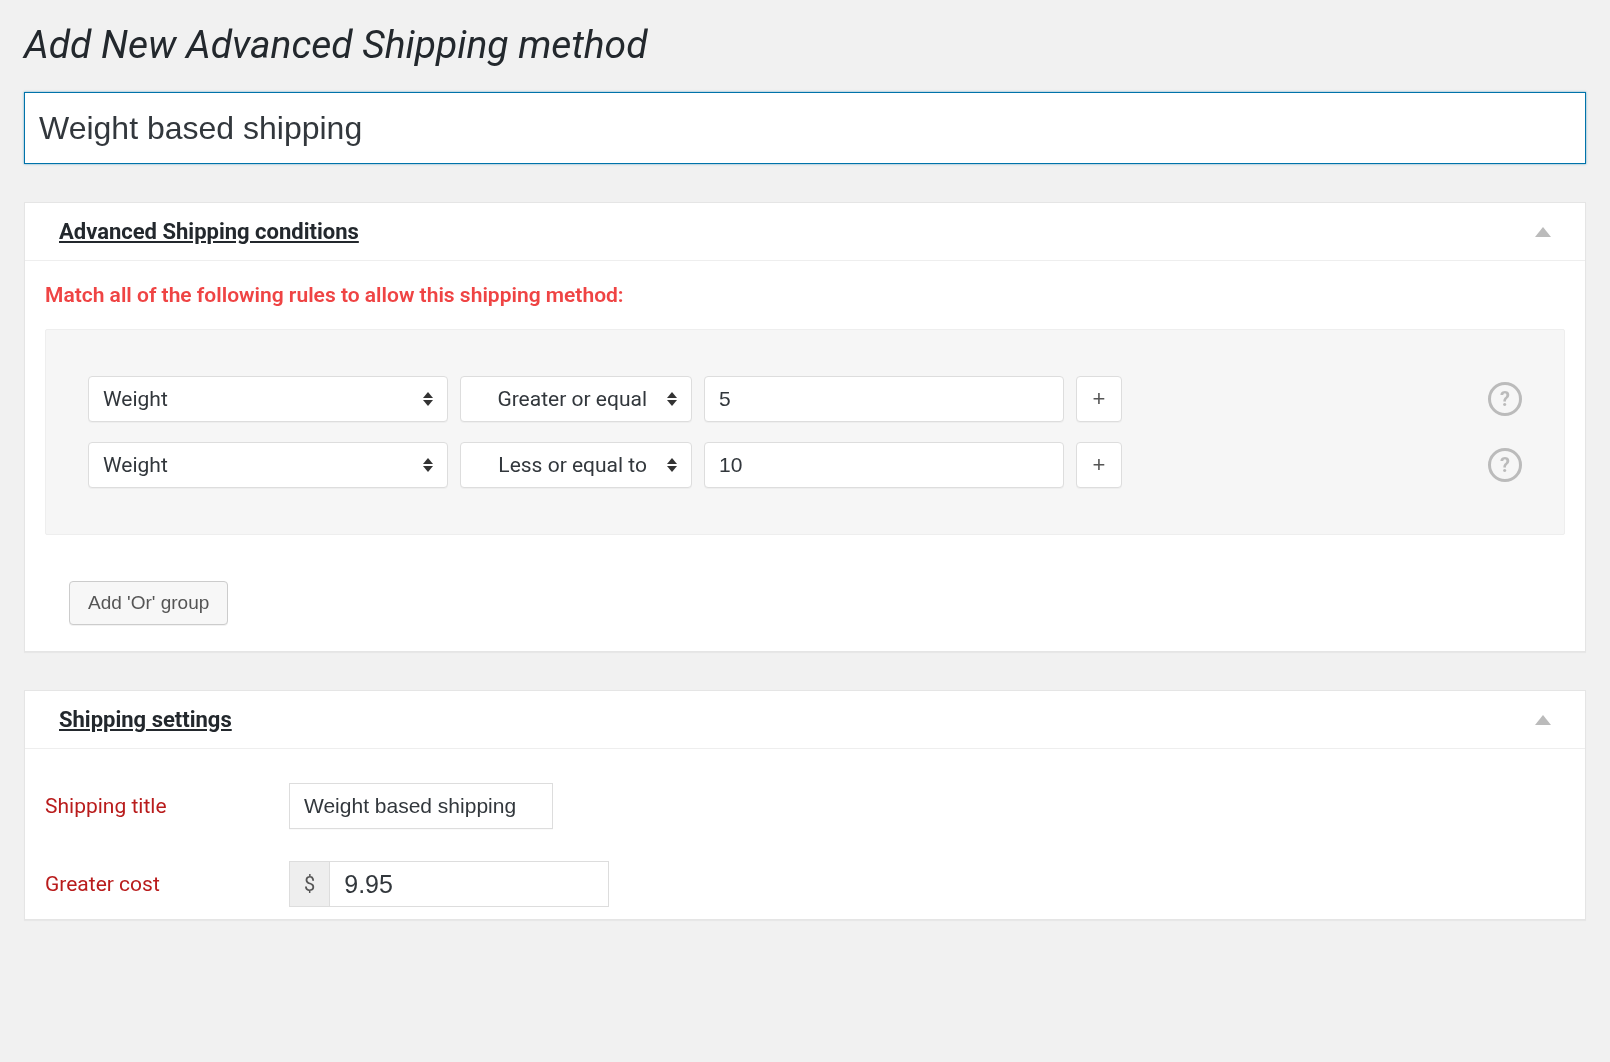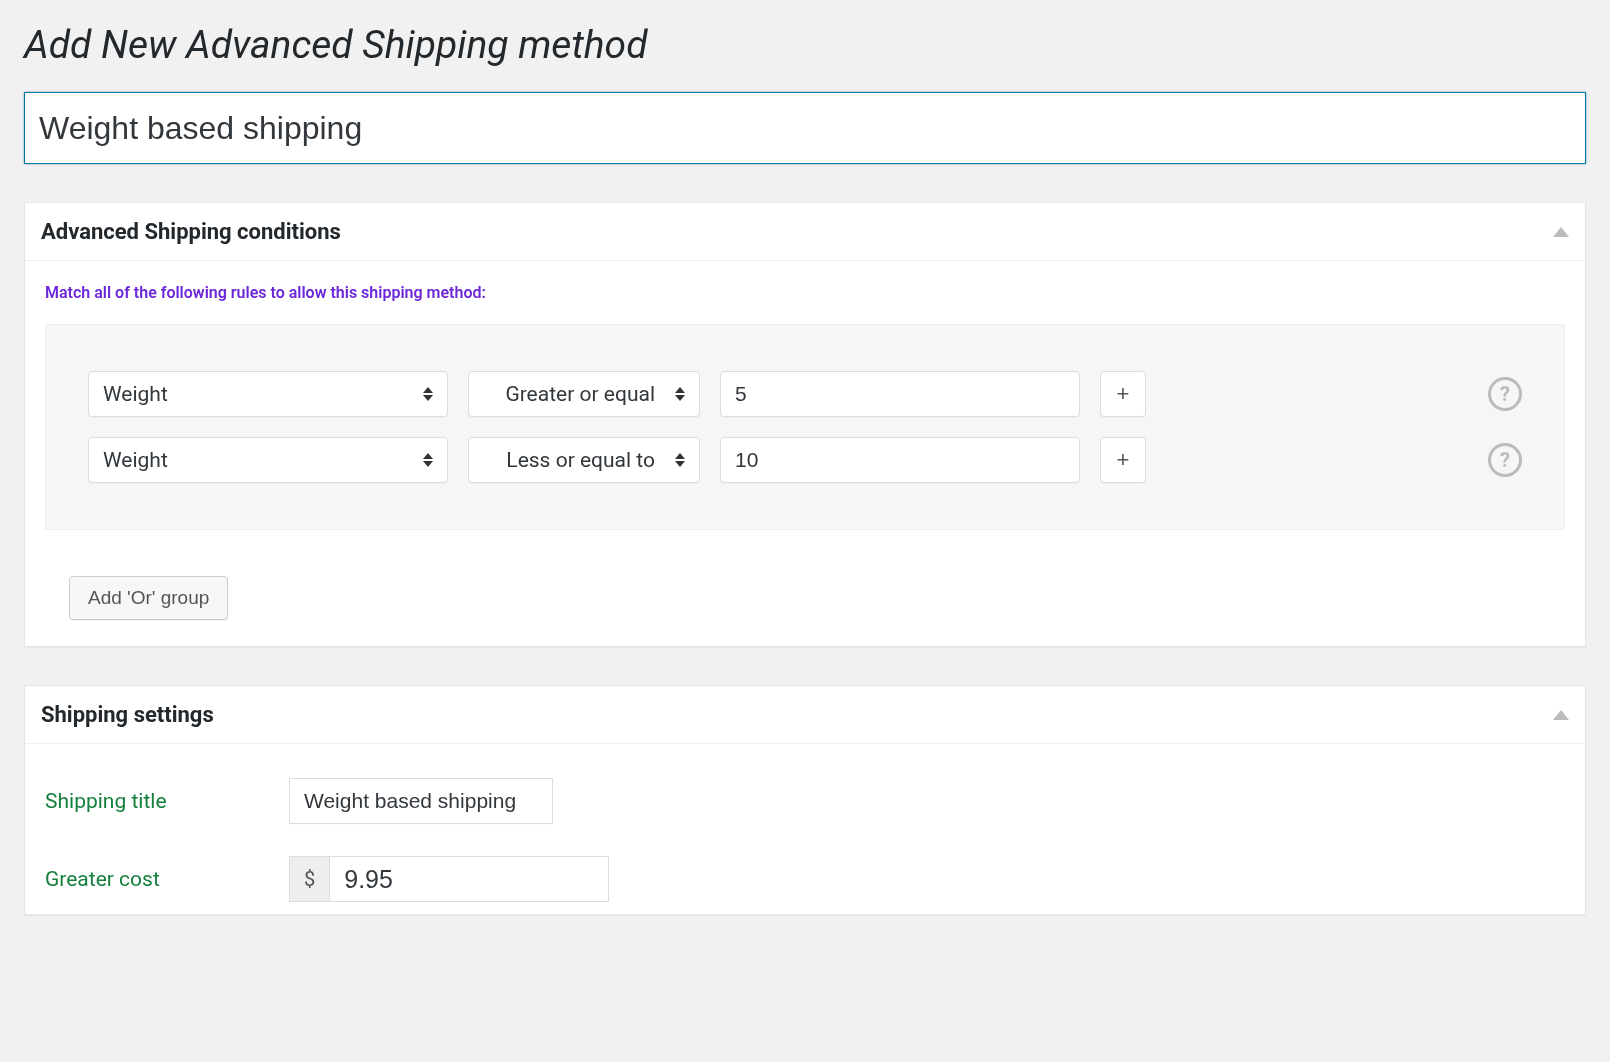--- a/index.html
+++ b/index.html
@@ -38,51 +38,52 @@
   .panel {
     background: #fff;
     border: 1px solid #e5e5e5;
     box-shadow: 0 1px 1px rgba(0,0,0,0.04);
     margin-top: 38px;
   }
   .panel-header {
     display: flex;
     align-items: center;
     justify-content: space-between;
-    padding: 16px 16px;
+    padding: 16px 34px;
     border-bottom: 1px solid #eee;
+    text-decoration: underline;
   }
   .panel-header h2 {
     margin: 0;
     font-size: 22px;
     font-weight: 700;
   }
   .toggle-icon {
     color: #aaa;
     display: inline-flex;
   }
   .panel-body {
     padding: 22px 20px 26px 20px;
   }
   .instruction {
-    font-size: 16px;
-    color: #6d28d9;
+    font-size: 21px;
+    color: #ef4444;
     font-weight: 600;
     margin: 0 0 22px 0;
   }
   .conditions-group {
     background: #f6f6f6;
     border: 1px solid #eee;
     border-radius: 2px;
     padding: 46px 42px 46px 42px;
   }
   .condition-row {
     display: flex;
     align-items: center;
-    gap: 20px;
+    gap: 12px;
   }
   .condition-row + .condition-row {
     margin-top: 20px;
   }
   .select-wrap {
     position: relative;
     background: #fff;
     border: 1px solid #ddd;
     border-radius: 4px;
     height: 46px;
@@ -160,21 +161,21 @@
   }
   .settings-row {
     display: flex;
     align-items: center;
     padding: 12px 0;
   }
   .settings-row + .settings-row { padding-top: 20px; }
   .settings-label {
     width: 244px;
     font-size: 21px;
-    color: #15803d;
+    color: #b91c1c;
   }
   .settings-input {
     height: 46px;
     border: 1px solid #ddd;
     background: #fff;
     padding: 0 14px;
     font-size: 21px;
     color: #32373c;
     width: 264px;
     box-shadow: 0 1px 0 rgba(0,0,0,0.02);

